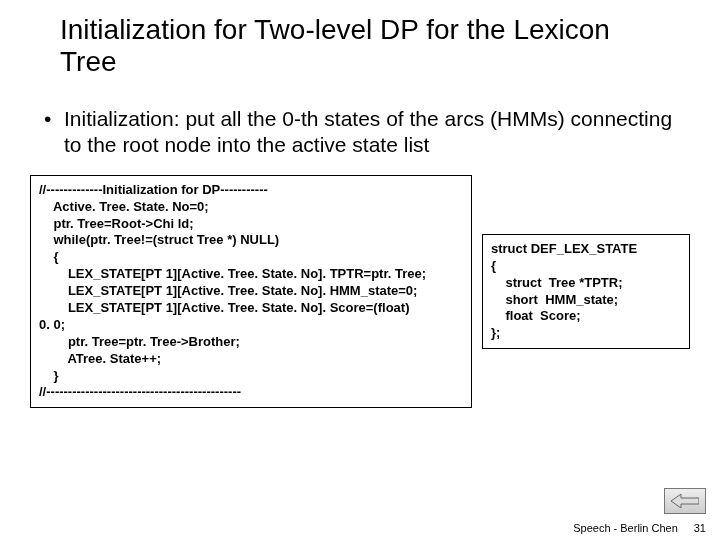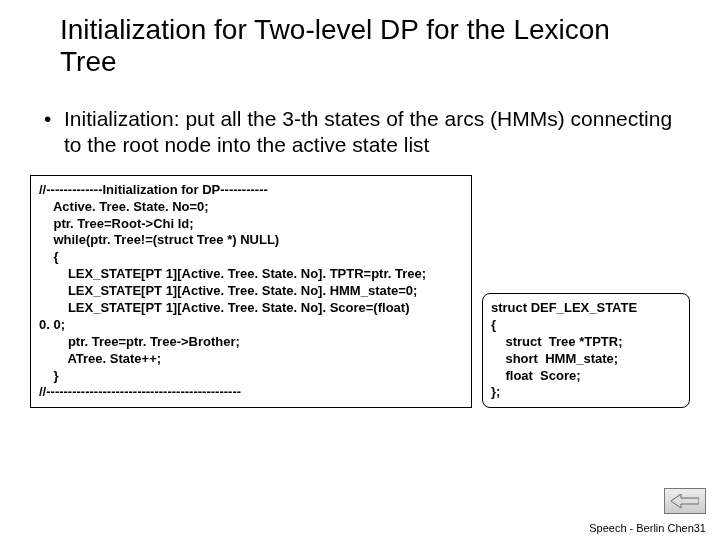--- a/index.html
+++ b/index.html
@@ -34,48 +34,47 @@
     font-size: 21px;
     line-height: 1.2;
     padding-left: 4px;
   }
   .bullet-text {
     flex: 1;
     line-height: 1.2;
   }
   .content-row {
     display: flex;
-    align-items: flex-end;
+    align-items: center;
     padding: 18px 30px 0 30px;
     gap: 10px;
   }
   .code-box {
     border: 1.5px solid #000;
     padding: 6px 8px;
     font-size: 13px;
     font-weight: bold;
     line-height: 1.3;
     font-family: Arial, Helvetica, sans-serif;
     white-space: pre;
   }
   .code-left {
     flex: 1;
   }
   .code-right {
     width: 208px;
-    border-radius: 8px;
   }
   .footer {
     position: absolute;
     bottom: 6px;
     right: 14px;
     font-size: 11px;
     display: flex;
     align-items: flex-start;
-    gap: 0;
+    gap: 16px;
   }
   .back-icon {
     width: 42px;
     height: 26px;
     border: 1.5px solid #777;
     background: linear-gradient(#eee, #ccc);
     display: flex;
     align-items: center;
     justify-content: center;
     position: absolute;
@@ -85,21 +84,21 @@
   .back-icon svg { display: block; }
 </style>
 </head>
 <body>
 
 <div class="title">Initialization for Two-level DP for the Lexicon Tree</div>
 
 <div class="bullet">
   <div class="bullet-row">
     <div class="bullet-dot">•</div>
-    <div class="bullet-text">Initialization: put all the 3-th states of the arcs (HMMs) connecting to the root node into the active state list</div>
+    <div class="bullet-text">Initialization: put all the 0-th states of the arcs (HMMs) connecting to the root node into the active state list</div>
   </div>
 </div>
 
 <div class="content-row">
   <div class="code-box code-left">//-------------Initialization for DP-----------
     Active. Tree. State. No=0;
     ptr. Tree=Root-&gt;Chi ld;
     while(ptr. Tree!=(struct Tree *) NULL)
     {
         LEX_STATE[PT 1][Active. Tree. State. No]. TPTR=ptr. Tree;

